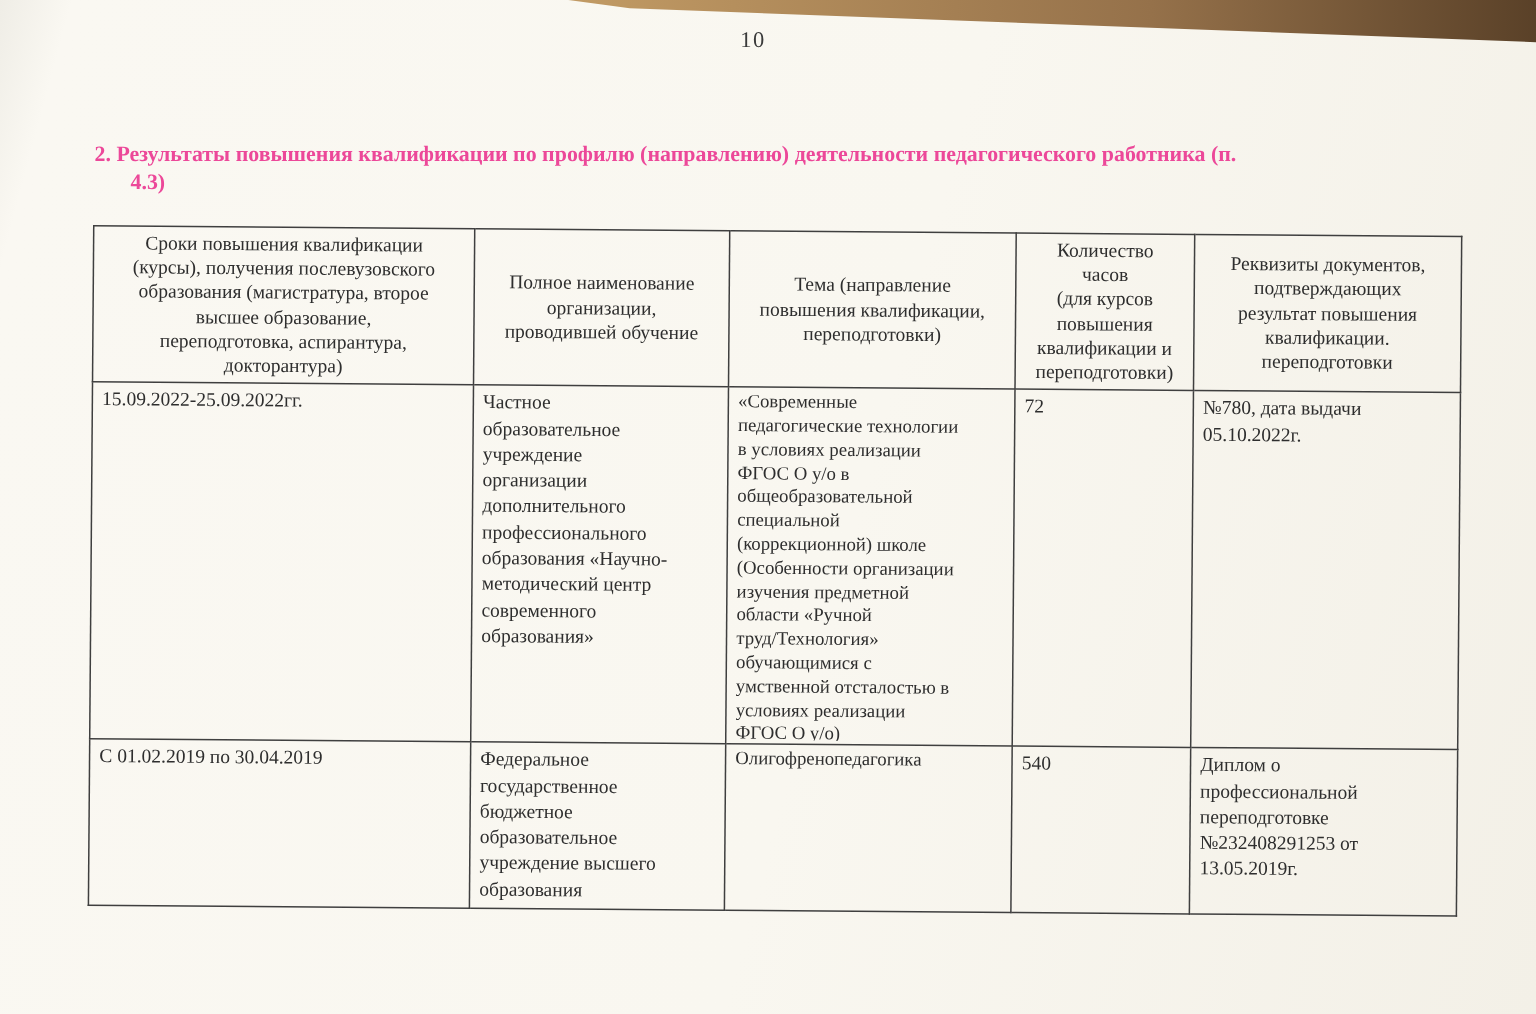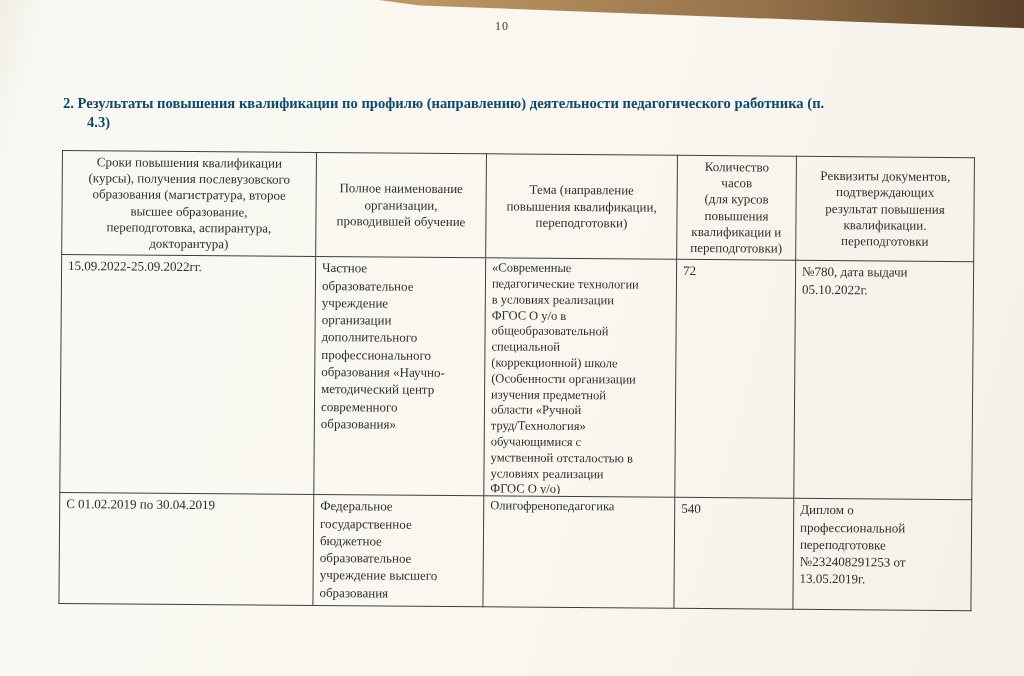--- a/index.html
+++ b/index.html
@@ -10,26 +10,26 @@
     position: relative;
     color: #2b2b2b;
   }
   .desk-edge {
     position: absolute; top: 0; left: 0; width: 1024px; height: 32px;
     background: linear-gradient(90deg, #d9b987 0%, #c49d66 35%, #95714a 75%, #5a4128 100%);
     clip-path: polygon(37% 0%, 100% 0%, 100% 88%, 41% 17%);
   }
   .page-number {
     position: absolute; top: 19px; left: 0; width: 1004px;
-    text-align: center; font-size: 12px; color: #3a3a3a;
+    text-align: center; font-size: 15px; color: #3a3a3a;
     letter-spacing: 1px;
   }
   .heading {
     position: absolute; left: 63px; top: 94px; width: 914px;
-    font-weight: bold; font-size: 14.6px; line-height: 19px; color: #0c4a6e;
+    font-weight: bold; font-size: 14.6px; line-height: 19px; color: #ec4899;
     padding-left: 24px; text-indent: -24px;
     white-space: pre-line;
   }
   table.qual-table {
     position: absolute; left: 62px; top: 150px;
     width: 912px; table-layout: fixed;
     border-collapse: collapse;
     transform: rotate(0.45deg); transform-origin: 0 0;
     font-size: 13px;
   }

